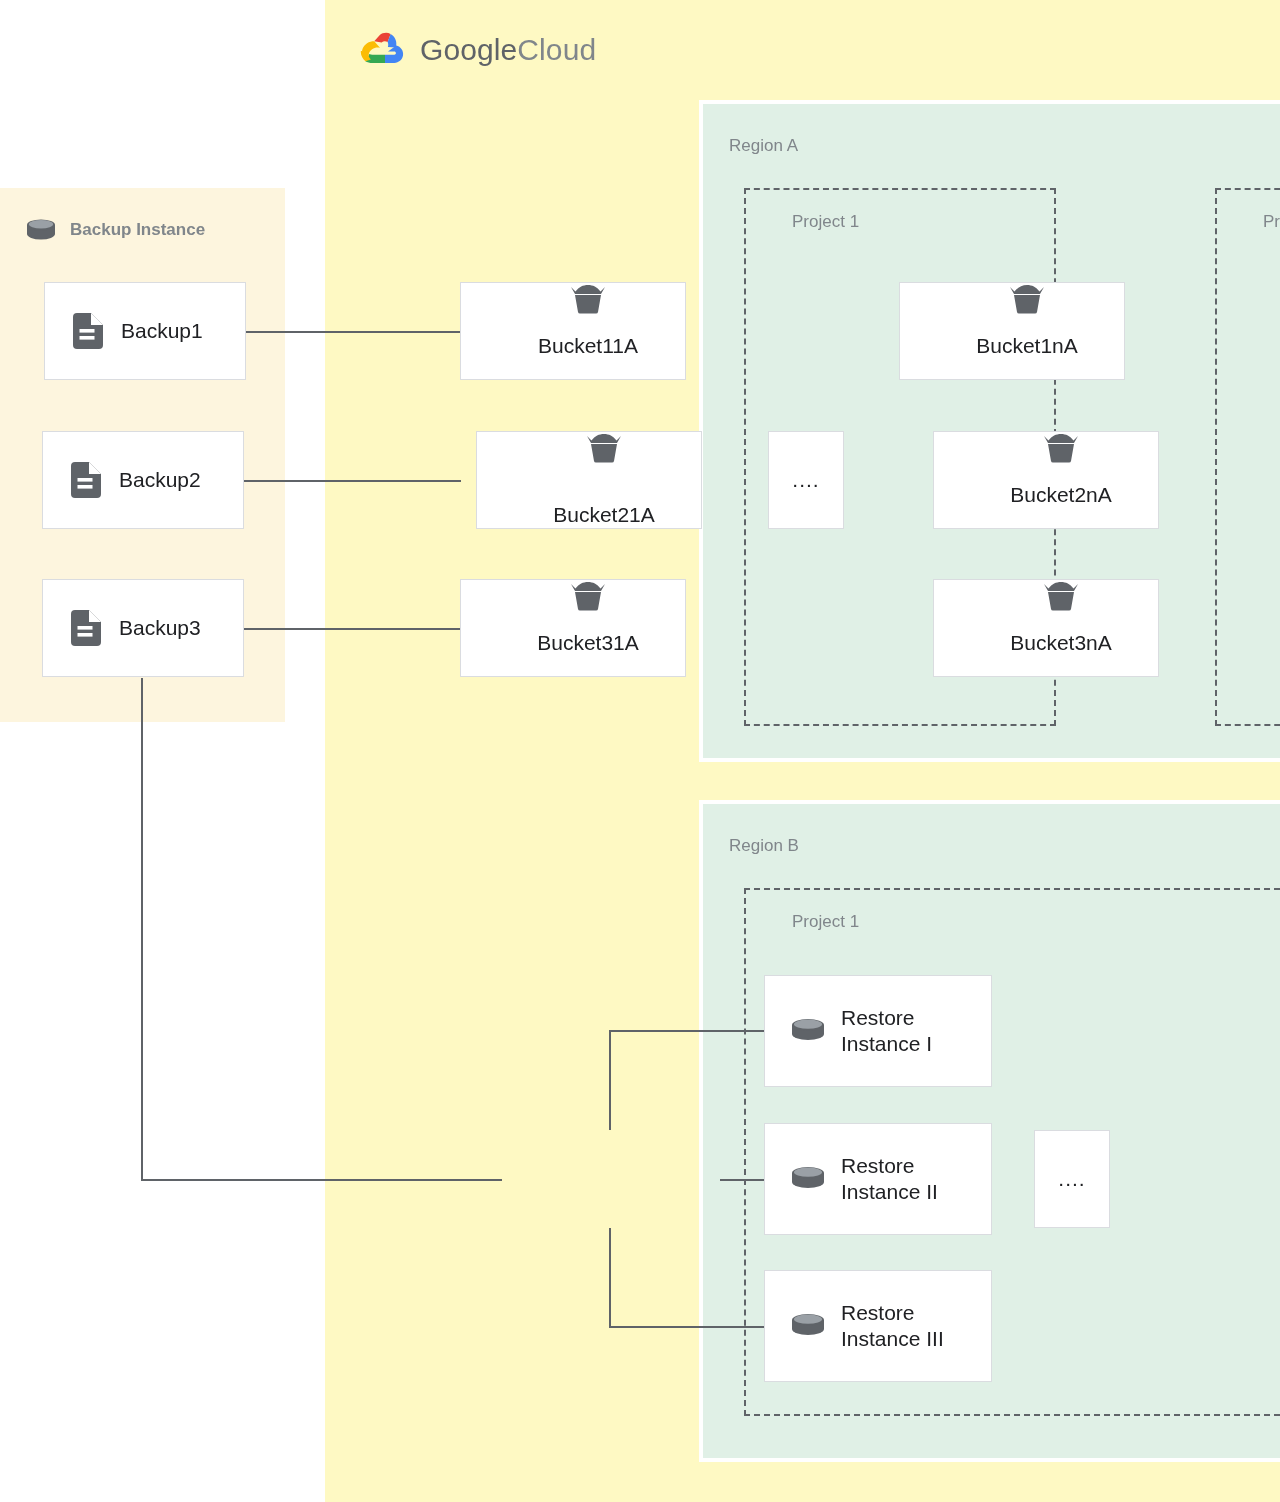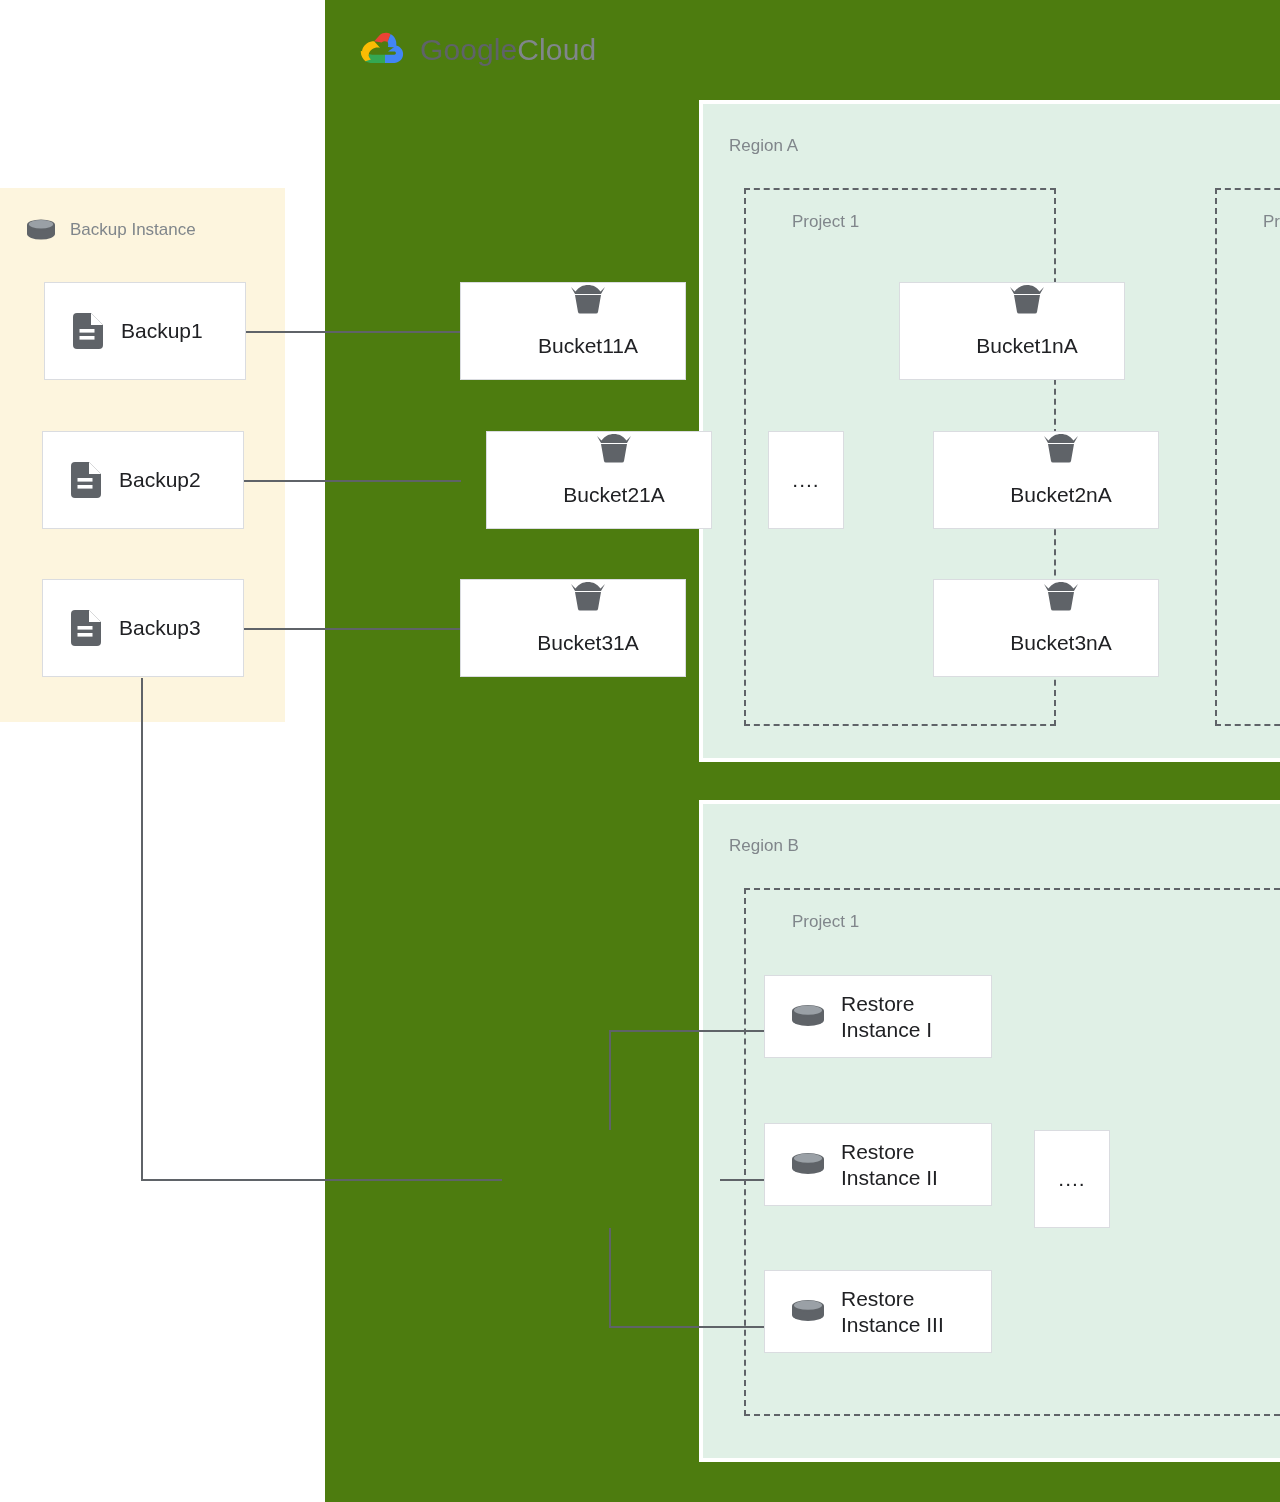--- a/index.html
+++ b/index.html
@@ -18,21 +18,21 @@
     overflow: hidden;
   }
 
   
   .gcloud-panel {
     position: absolute;
     left: 325px;
     top: 0px;
     width: 955px;
     height: 1502px;
-    background: #4d7c0f;
+    background: #fef9c3;
   }
   .gcloud-logo-row {
     position: absolute;
     left: 360px;
     top: 30px;
     display: flex;
     align-items: center;
     gap: 14px;
   }
   .gcloud-wordmark {
@@ -92,20 +92,21 @@
     left: 26px;
     top: 30px;
     display: flex;
     align-items: center;
     gap: 14px;
   }
   .backup-instance-title {
     font-size: 17px;
     color: #80868b;
     white-space: nowrap;
+    font-weight: bold;
   }
 
   
   .node {
     position: absolute;
     background: #ffffff;
     border: 1px solid #dadce0;
     box-sizing: border-box;
     display: flex;
     align-items: center;
@@ -120,21 +121,21 @@
   .node .node-label {
     font-size: 21px;
     color: #202124;
     line-height: 1.22;
     white-space: pre-line;
   }
 
   .node.backup-card  { width: 202px; height: 98px; padding-left: 28px; gap: 18px; }
   .node.bucket-card  { width: 226px; height: 98px; padding-left: 30px; gap: 18px; flex-direction: column; }
   .node.bucket-card.wide { width: 222px; }
-  .node.restore-card { width: 228px; height: 83px; padding-left: 26px; gap: 16px; }
+  .node.restore-card { width: 228px; height: 112px; padding-left: 26px; gap: 16px; }
   .node.ellipsis-card {
     width: 76px; height: 98px;
     align-items: center; justify-content: center;
     padding-left: 0; gap: 0;
   }
   .node.ellipsis-card .node-label {
     font-size: 21px;
     letter-spacing: 1px;
     color: #202124;
   }
@@ -260,21 +261,21 @@
   <div class="node bucket-card" style="left:460px; top:282px;">
     <span class="node-icon">
       <svg width="36" height="32" viewBox="0 0 36 32" xmlns="http://www.w3.org/2000/svg">
         <path d="M1 4 L5 11 h26 l4 -7 l-4.5 4.5 C27 4 23 2 18 2 C13 2 9 4 5.5 8.5 Z" fill="#5f6368"></path>
         <path d="M5 12 h26 l-3 17 a2 2 0 0 1 -2 1.6 h-16 a2 2 0 0 1 -2 -1.6 z" fill="#5f6368"></path>
       </svg>
     </span>
     <span class="node-label">Bucket11A</span>
   </div>
 
-  <div class="node bucket-card" style="left:486px; top:431px;">
+  <div class="node bucket-card" style="left:476px; top:431px;justify-content:space-between;">
     <span class="node-icon">
       <svg width="36" height="32" viewBox="0 0 36 32" xmlns="http://www.w3.org/2000/svg">
         <path d="M1 4 L5 11 h26 l4 -7 l-4.5 4.5 C27 4 23 2 18 2 C13 2 9 4 5.5 8.5 Z" fill="#5f6368"></path>
         <path d="M5 12 h26 l-3 17 a2 2 0 0 1 -2 1.6 h-16 a2 2 0 0 1 -2 -1.6 z" fill="#5f6368"></path>
       </svg>
     </span>
     <span class="node-label">Bucket21A</span>
   </div>
 
   <div class="node bucket-card" style="left:460px; top:579px;">

